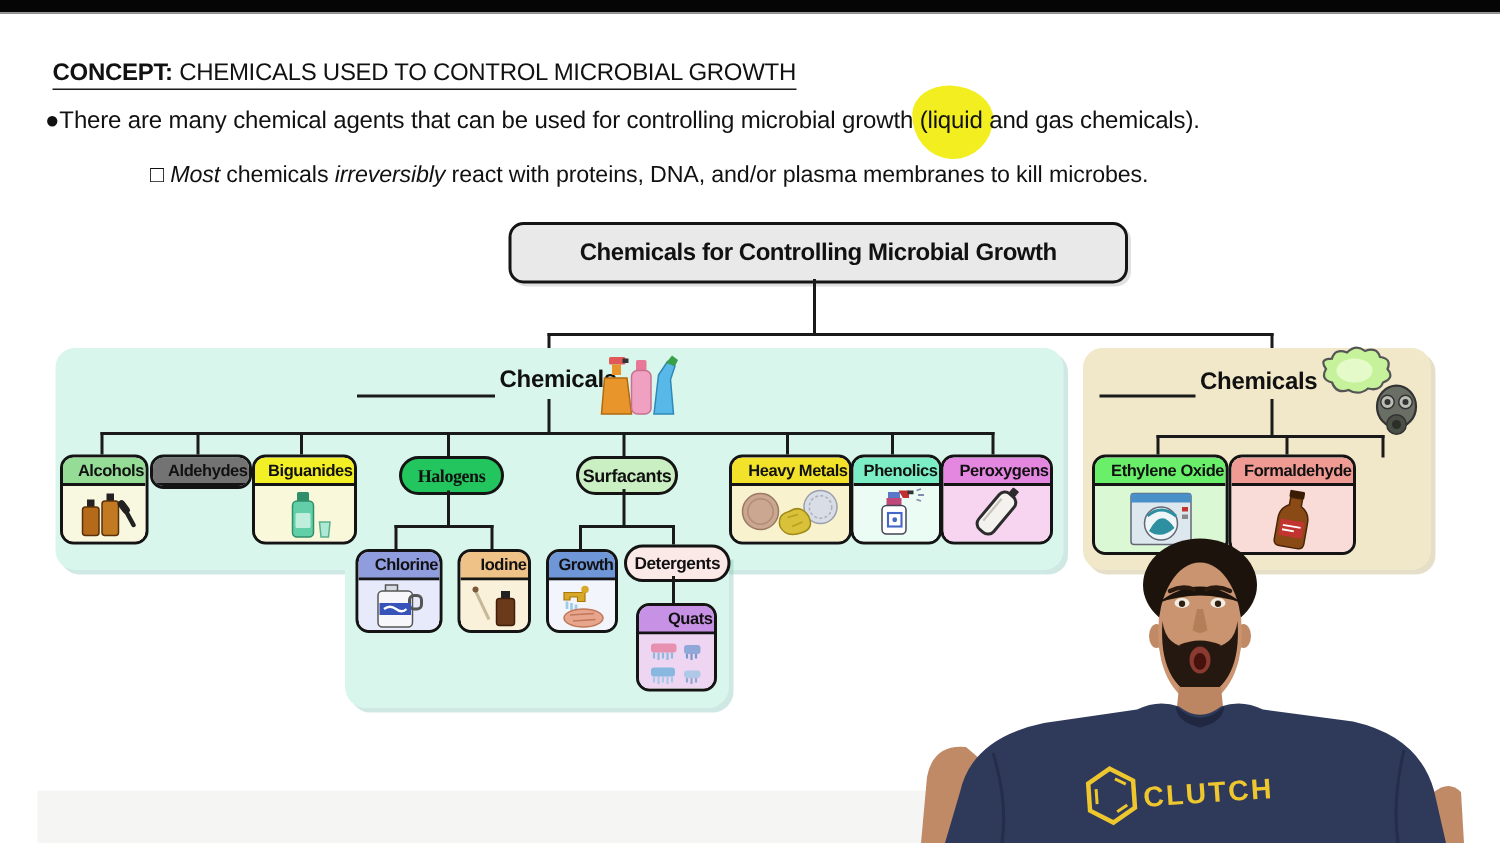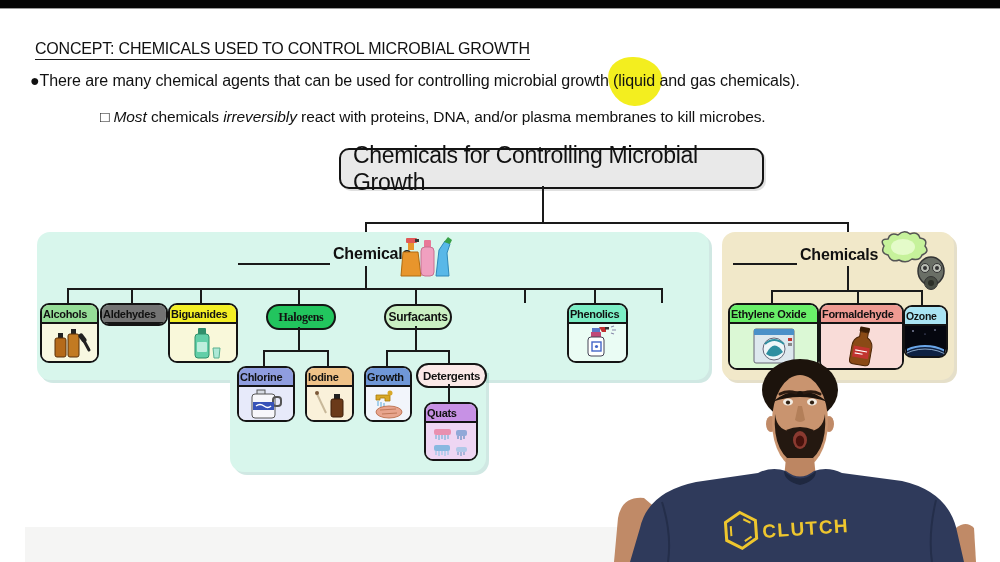--- a/index.html
+++ b/index.html
@@ -4,50 +4,50 @@
 <style>
   html,body{margin:0;padding:0;background:#888;}
   .page{position:relative;width:1000px;height:562px;background:#ffffff;overflow:hidden;
         font-family:"Liberation Sans","DejaVu Sans",sans-serif;color:#111;}
   .topbar{position:absolute;left:0;top:0;width:1000px;height:8px;background:#050505;border-bottom:1px solid #9a9a9a;}
   .bottom-strip{position:absolute;left:25px;top:527px;width:935px;height:35px;background:#f5f5f4;}
 
   
   .line1{position:absolute;left:35px;top:40px;font-size:16px;letter-spacing:-0.2px;white-space:nowrap;}
   .line1 .under{border-bottom:1.6px solid #1a1a1a;padding-bottom:2px;}
-  .line1 b{font-weight:normal;text-align:center;}
+  .line1 b{font-weight:bold;text-align:center;}
   .line2{position:absolute;left:30px;top:72px;font-size:16px;letter-spacing:-0.1px;white-space:nowrap;z-index:0;}
   .line3{position:absolute;left:100px;top:108px;font-size:15.5px;letter-spacing:-0.1px;white-space:nowrap;}
   .hl{position:relative;}
   .hl::before{content:"";position:absolute;left:-5px;right:-7px;top:-15px;bottom:-17px;
       background:#f3ee1f;border-radius:46% 54% 50% 50%/40% 44% 56% 60%;transform:rotate(2deg);z-index:-1;}
 
   
   .rootbox{position:absolute;left:339px;top:148px;width:409px;height:37px;background:#e9e9e9;
       border:2.5px solid #141414;border-radius:10px;display:flex;align-items:center;justify-content:center;
-      font-weight:normal;font-size:23px;letter-spacing:-0.3px;box-shadow:2px 2px 0 rgba(0,0,0,0.12);padding-left:12px;}
+      font-weight:bold;font-size:16px;letter-spacing:-0.3px;box-shadow:2px 2px 0 rgba(0,0,0,0.12);}
 
   
   .ln{position:absolute;background:#1a1a1a;}
   .h{height:2px;} .v{width:2px;}
 
   
   .panelL{position:absolute;left:37px;top:232px;width:672px;height:148px;background:#d8f6ec;border-radius:13px;
       box-shadow:3px 3px 0 rgba(120,190,175,0.35);}
   .panelL-ext{position:absolute;left:230px;top:370px;width:256px;height:102px;background:#d8f6ec;
       border-radius:0 0 14px 14px;box-shadow:3px 3px 0 rgba(120,190,175,0.35);}
   .panelR{position:absolute;left:722px;top:232px;width:232px;height:148px;background:#f1e8c9;border-radius:13px;
       box-shadow:3px 3px 0 rgba(190,175,120,0.4);}
   .plabel{position:absolute;font-weight:bold;font-size:16px;letter-spacing:-0.2px;white-space:nowrap;}
   .blankline{position:absolute;height:2px;background:#1a1a1a;}
 
   
   .node{position:absolute;border:2.5px solid #141414;border-radius:9px;overflow:hidden;background:#fff;}
   .nhdr{border-bottom:2.5px solid #141414;font-weight:bold;font-size:11px;letter-spacing:-0.3px;
-      text-align:left;padding:3px 14px 2px 1px;white-space:nowrap;}
+      text-align:right;padding:3px 1px 2px 1px;white-space:nowrap;}
   .nbody{display:flex;align-items:center;justify-content:center;}
   .pill{position:absolute;border:2.5px solid #141414;border-radius:14px;font-weight:bold;font-size:12px;
       letter-spacing:-0.3px;display:flex;align-items:center;justify-content:center;white-space:nowrap;}
 
   .hdr-alcohols{background:#95dd97;} .bdy-alcohols{background:#f8f8e1;height:37px;}
   .hdr-aldehydes{background:#737373;} .bdy-aldehydes{background:#f2d3d6;height:37px;}
   .hdr-biguanides{background:#f3ef25;} .bdy-biguanides{background:#f9f8da;height:37px;}
   .pill-halogens{background:#22c55e;font-family:Liberation Serif, serif;}
   .pill-surfacants{background:#c9efc2;}
   .hdr-heavymetals{background:#f2e32a;} .bdy-heavymetals{background:#f8f2cf;height:37px;}
@@ -133,32 +133,57 @@
         <svg width="42" height="34" viewBox="0 0 42 34">
       <rect x="16" y="2" width="8" height="7" rx="1" fill="#2f8f6a"></rect>
       <rect x="13" y="8" width="14" height="24" rx="3" fill="#63cfa8" stroke="#2f8f6a"></rect>
       <rect x="15" y="16" width="10" height="10" rx="1" fill="#bfeedd"></rect>
       <path d="M31,22 L38,22 L37,32 L32,32 Z" fill="#aee9d6" stroke="#5ab08e"></path>
     </svg>
       </div>
   </div>
   <div class="pill pill-halogens" style="left:266px;top:304px;width:66px;height:22px">Halogens</div>
   <div class="pill pill-surfacants" style="left:384px;top:304px;width:64px;height:22px">Surfacants</div>
+  <div class="node" style="left:486px;top:303px;width:78px">
+    <div class="nhdr hdr-heavymetals">Heavy Metals</div>
+    <div class="nbody bdy-heavymetals">
+        <svg width="70" height="35" viewBox="0 0 70 35">
+      <circle cx="15" cy="16" r="12" fill="#cba691" stroke="#9a7a64"></circle>
+          <circle cx="15" cy="16" r="8.5" fill="none" stroke="#b08d74"></circle>
+      <circle cx="55" cy="13" r="11" fill="#d9dde6" stroke="#9aa0ae"></circle>
+          <circle cx="55" cy="13" r="7.5" fill="none" stroke="#aab0bc" stroke-dasharray="2 1.5"></circle>
+      <path d="M28,26 Q26,18 34,16 Q42,11 47,19 Q51,27 43,30 Q32,34 28,26 Z" fill="#d9c13a" stroke="#a08a18"></path>
+      <path d="M33,20 L40,18 M36,26 L43,23" stroke="#b8a020" stroke-width="1"></path>
+    </svg>
+      </div>
+  </div>
   <div class="node" style="left:567px;top:303px;width:57px">
     <div class="nhdr hdr-phenolics">Phenolics</div>
     <div class="nbody bdy-phenolics">
         <svg width="44" height="35" viewBox="0 0 44 35">
       <rect x="16" y="3" width="8" height="4" fill="#5a78c8"></rect>
           <path d="M23,2 L30,2 L30,7 L26,7 Z" fill="#c03030"></path>
           <rect x="29" y="2" width="4" height="2.5" fill="#333"></rect>
       <rect x="15" y="7" width="10" height="5" fill="#c04878"></rect>
       <rect x="12" y="12" width="16" height="19" rx="3" fill="#ffffff" stroke="#445"></rect>
       <rect x="16" y="17" width="9" height="9" fill="none" stroke="#4466c8" stroke-width="1.4"></rect>
           <circle cx="20.5" cy="21.5" r="1.6" fill="#4466c8"></circle>
       <path d="M35,2 L38,1 M36,5 L40,5 M35,8 L38,9" stroke="#88a" stroke-width="1.2"></path>
+    </svg>
+      </div>
+  </div>
+  <div class="node" style="left:627px;top:303px;width:71px">
+    <div class="nhdr hdr-peroxygens">Peroxygens</div>
+    <div class="nbody bdy-peroxygens">
+        <svg width="56" height="35" viewBox="0 0 56 35">
+      <g transform="rotate(40 28 17)">
+        <rect x="25" y="-3" width="5" height="5" fill="#2c2c2c"></rect>
+        <rect x="21" y="2" width="13" height="31" rx="5" fill="#f4f2ee" stroke="#2c2c2c" stroke-width="2"></rect>
+        <line x1="24" y1="8" x2="24" y2="27" stroke="#c8c4bc" stroke-width="1.5"></line>
+      </g>
     </svg>
       </div>
   </div>
 
   <div class="ln v" style="left:298px;top:327px;height:23px"></div>
   <div class="ln h" style="left:263px;top:350px;width:66px"></div>
   <div class="ln v" style="left:263px;top:350px;height:16px"></div>
   <div class="ln v" style="left:327px;top:350px;height:16px"></div>
   <div class="node" style="left:237px;top:366px;width:54px">
     <div class="nhdr hdr-chlorine">Chlorine</div>
@@ -256,33 +281,20 @@
   <div class="node" style="left:819px;top:303px;width:81px">
     <div class="nhdr hdr-formaldehyde">Formaldehyde</div>
     <div class="nbody bdy-formaldehyde">
         <svg width="44" height="42" viewBox="0 0 44 42">
       <g transform="rotate(10 22 21)">
         <rect x="17" y="2" width="10" height="5" rx="1" fill="#3a1c04"></rect>
         <path d="M18,7 L26,7 L26,12 Q32,15 32,22 L32,36 Q32,40 28,40 L16,40 Q12,40 12,36 L12,22 Q12,15 18,12 Z" fill="#8a4a16" stroke="#4a2406"></path>
         <rect x="14" y="22" width="16" height="11" fill="#c23430"></rect>
         <path d="M16,26 L28,26 M16,29 L24,29" stroke="#fff" stroke-width="1.2"></path>
       </g>
-    </svg>
-      </div>
-  </div>
-  <div class="node" style="left:903px;top:305px;width:41px">
-    <div class="nhdr hdr-ozone" style="font-size:10.5px">Ozone</div>
-    <div class="nbody bdy-ozone">
-        <svg width="37" height="30" viewBox="0 0 37 30">
-      <rect x="0" y="0" width="37" height="30" fill="#05070f"></rect>
-      <circle cx="6" cy="5" r="0.8" fill="#cfd8ff"></circle>
-          <circle cx="28" cy="4" r="0.7" fill="#cfd8ff"></circle>
-          <circle cx="18" cy="8" r="0.6" fill="#8890c0"></circle>
-      <ellipse cx="18" cy="46" rx="34" ry="26" fill="#0e2142" stroke="#6aa6e8" stroke-width="2"></ellipse>
-      <ellipse cx="18" cy="49" rx="34" ry="26" fill="none" stroke="#bfe0ff" stroke-width="1" opacity="0.7"></ellipse>
     </svg>
       </div>
   </div>
 
   <svg class="person" viewBox="0 0 400 212">
     <path d="M14,212 L18,168 Q22,146 44,148 L58,160 L60,212 Z" fill="#c08a67"></path>
     <path d="M352,212 L356,178 Q366,170 374,178 L376,212 Z" fill="#c08a67"></path>
     <ellipse cx="200" cy="40" rx="38" ry="31" fill="#1c130c"></ellipse>
     <ellipse cx="171" cy="74" rx="5" ry="8" fill="#c08a67"></ellipse>
     <ellipse cx="229" cy="74" rx="5" ry="8" fill="#c08a67"></ellipse>

